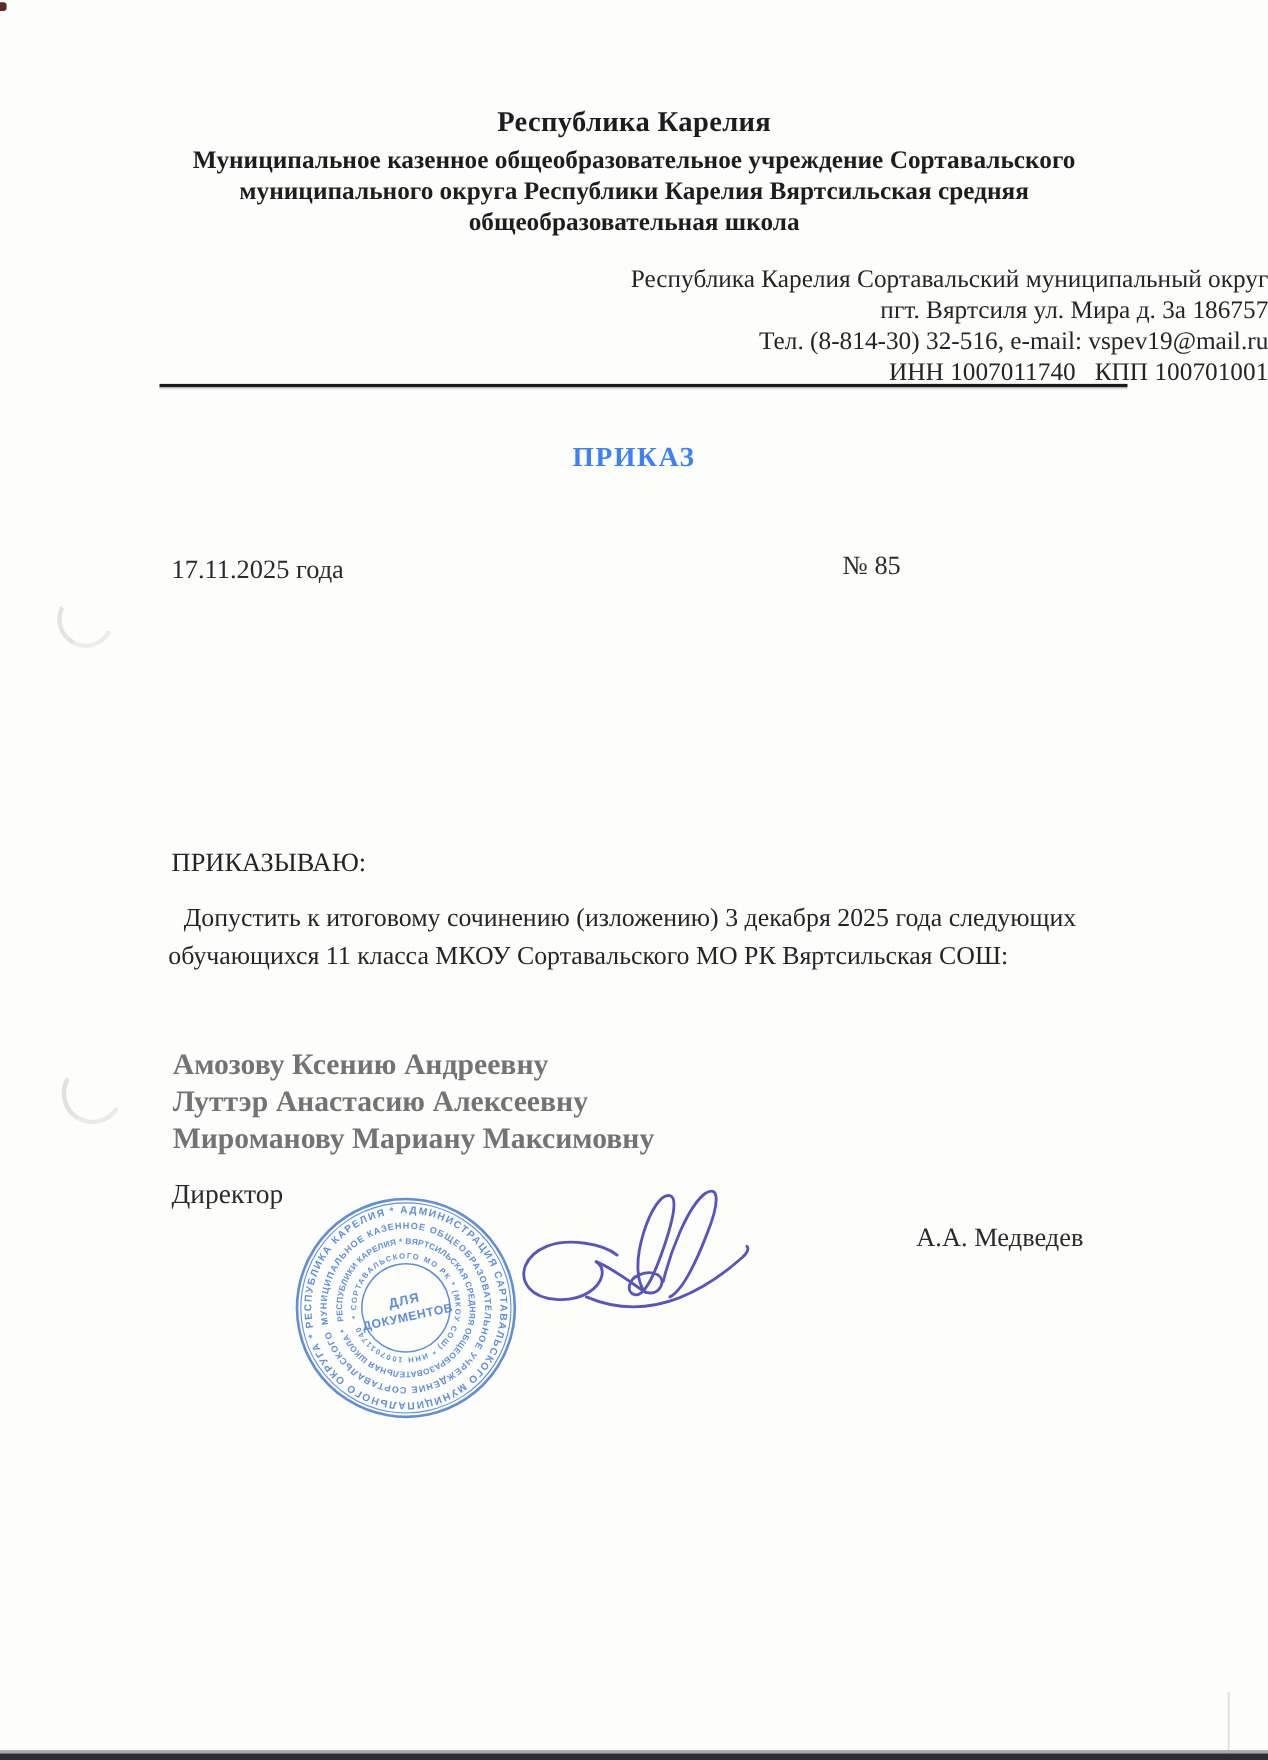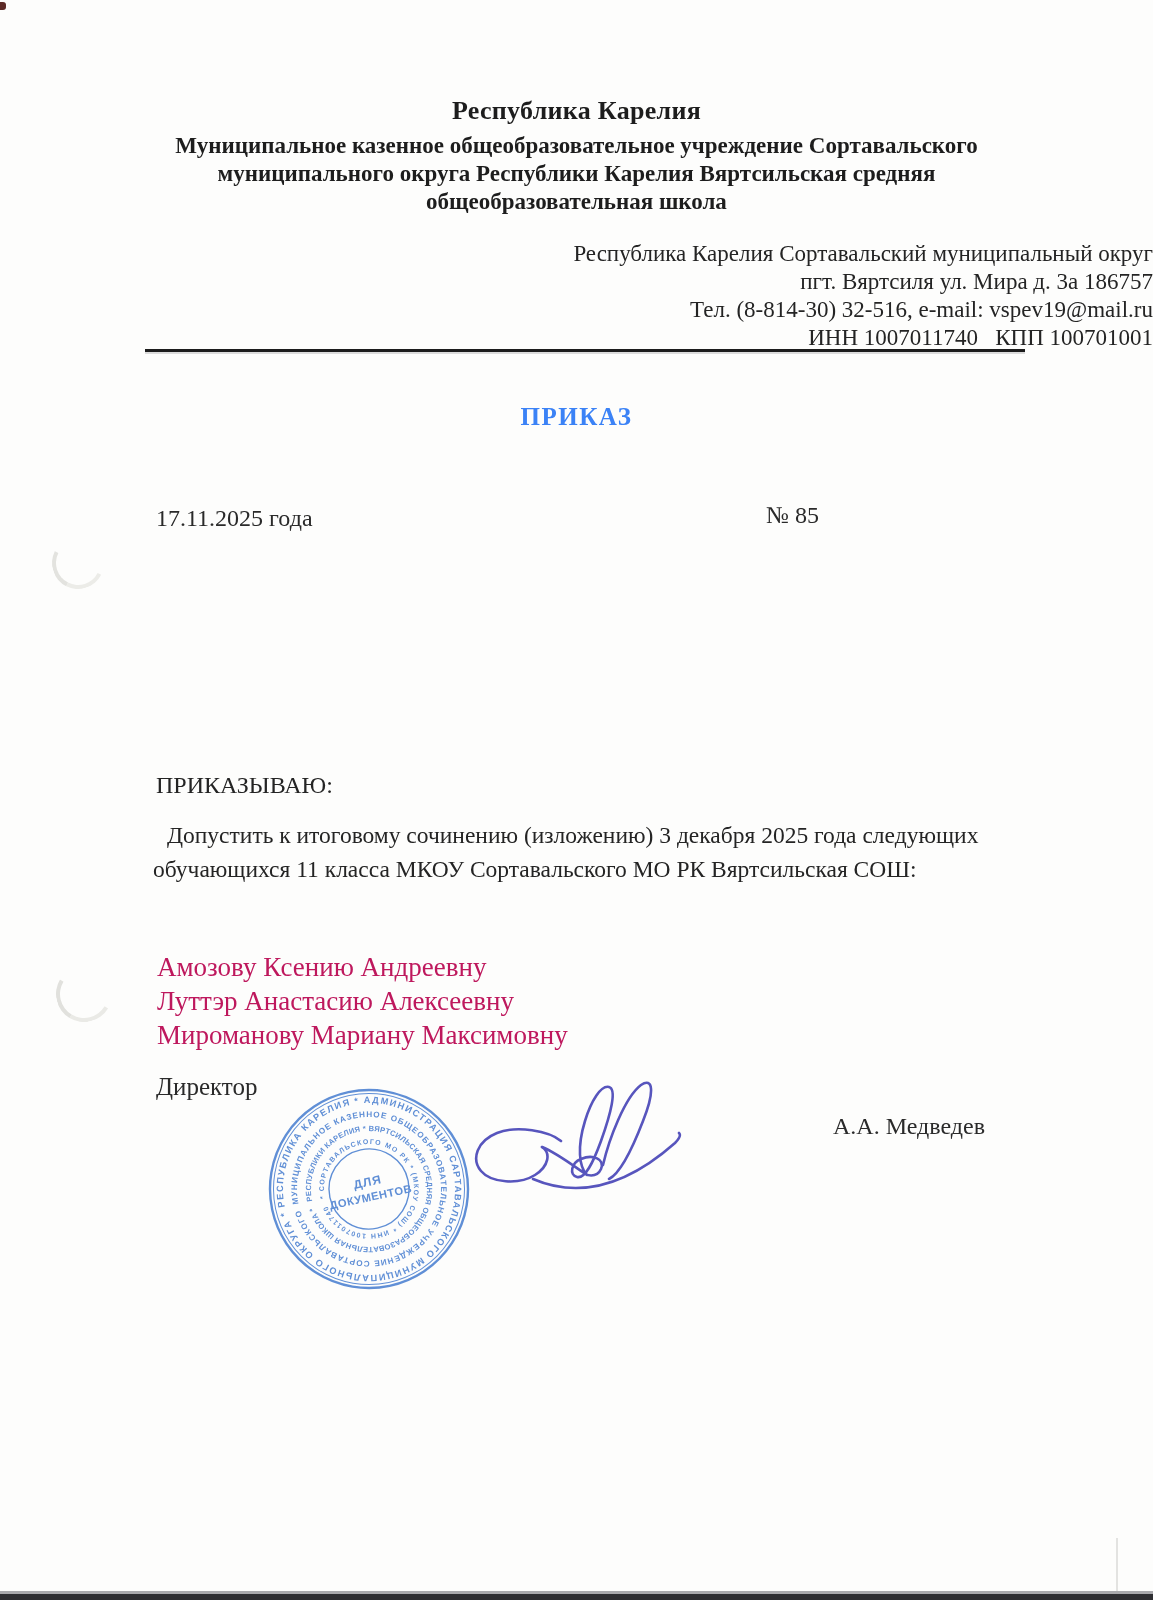--- a/index.html
+++ b/index.html
@@ -31,21 +31,21 @@
     font-size:24px;font-weight:bold;line-height:34px;color:#1d1d1d;}
   
   .basis{position:absolute;top:688px;left:153px;width:880px;
     font-size:23.5px;line-height:36px;color:#242424;}
   .basis .line:first-child{padding-left:20px;}
   .order-word{position:absolute;top:772px;left:156px;font-size:24px;color:#242424;}
   .order-text{position:absolute;top:818px;left:153px;width:880px;
     font-size:23.5px;line-height:34px;color:#242424;}
   .order-text .line:first-child{padding-left:14px;}
   .students{position:absolute;top:950px;left:157px;list-style:none;margin:0;padding:0;
-    font-size:27px;line-height:34px;color:#be185d;}
+    font-size:27px;line-height:34px;color:#737373;font-weight:bold;}
   
   .director-label{position:absolute;top:1073px;left:156px;font-size:25px;color:#2a2a2a;}
   .director-name{position:absolute;top:1113px;left:833px;font-size:24px;color:#2a2a2a;}
   .stamp{position:absolute;top:1087px;left:267px;width:204px;height:204px;opacity:.88;}
   .signature{position:absolute;top:1055px;left:445px;width:240px;height:160px;opacity:.92;}
   
   .crescent{position:absolute;border-radius:50%;border:4px solid transparent;}
   .crescent-1{top:537px;left:52px;width:44px;height:44px;
     border-left-color:#e3e3df;border-bottom-color:#ececе8;
     border-bottom-color:#ecece8;transform:rotate(-18deg);}

